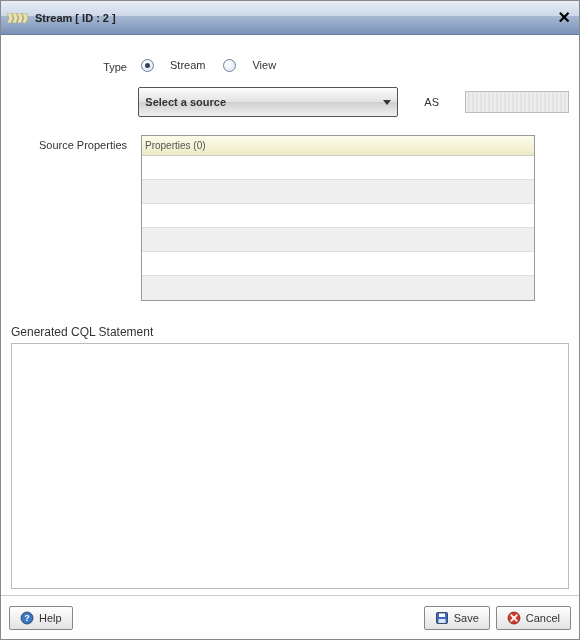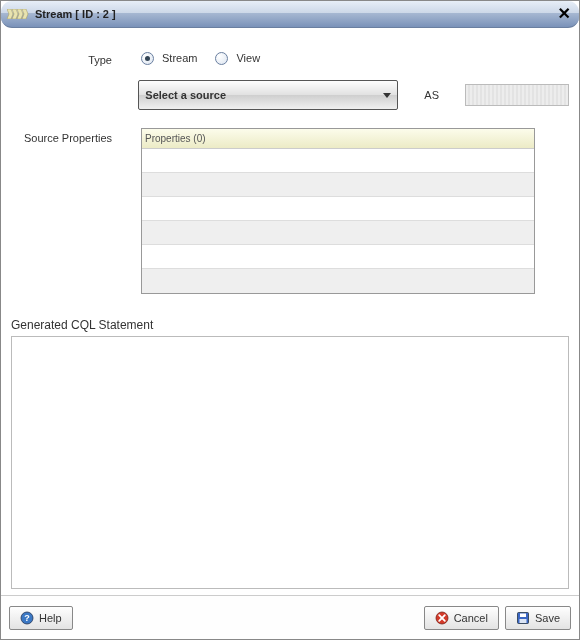--- a/index.html
+++ b/index.html
@@ -13,27 +13,26 @@
     overflow: hidden;
   }
   .window {
     width: 580px; height: 640px;
     border: 1px solid #888;
     display: flex;
     flex-direction: column;
     background: #fff;
   }
   .titlebar {
-    height: 27px;
+    height: 34px;
     background: linear-gradient(to bottom, #e7eef7 0%, #cdd8e8 45%, #a7b8d2 46%, #7a92b9 100%);
     display: flex;
     align-items: center;
     padding: 0 6px;
     border-bottom: 1px solid #6a7fa0;
-    border-radius: 11px;
   }
   .titlebar .title-icon {
     width: 22px; height: 14px; margin-right: 6px;
     display: flex; align-items: center;
   }
   .titlebar .title-icon svg { width: 22px; height: 10px; }
   .titlebar .title-text {
     font-weight: bold;
     color: #222;
     font-size: 11px;
@@ -56,30 +55,30 @@
   }
 
   .form-row {
     display: flex;
     align-items: center;
     margin-bottom: 10px;
   }
   .form-label {
     width: 130px;
     text-align: right;
-    padding-right: 29px;
+    padding-right: 14px;
     font-size: 11px;
     color: #333;
     align-self: flex-start;
     padding-top: 4px;
   }
   .form-field { flex: 1; display: flex; align-items: center; }
 
   .radio-group { display: flex; align-items: center; gap: 18px; }
-  .radio-item { display: flex; align-items: center; gap: 8px; cursor: pointer; justify-content: flex-end; }
+  .radio-item { display: flex; align-items: center; gap: 16px; cursor: pointer; justify-content: flex-end; }
   .radio-circle {
     width: 13px; height: 13px; border: 1px solid #6a7fa0; border-radius: 50%;
     background: radial-gradient(circle at 30% 30%, #fff, #dbe4f0);
     display: flex; align-items: center; justify-content: center;
   }
   .radio-circle.checked::after {
     content: ""; width: 5px; height: 5px; border-radius: 50%;
     background: #345; display: block;
   }
   .radio-label { font-size: 11px; }
@@ -241,29 +240,29 @@
     <div class="btn">
       <svg class="ico" viewBox="0 0 14 14">
         <circle cx="7" cy="7" r="6" fill="#3b78c4" stroke="#235" stroke-width="0.8"></circle>
         <text x="7" y="10" text-anchor="middle" font-size="9" font-weight="bold" fill="#fff">?</text>
       </svg>
       <span>Help</span>
     </div>
     <span class="spacer"></span>
     <div class="btn">
       <svg class="ico" viewBox="0 0 14 14">
+        <rect x="1.5" y="1.5" width="11" height="11" rx="1" fill="#3a66c4" stroke="#234" stroke-width="0.8"></rect>
+        <rect x="4" y="2.5" width="6" height="3.5" fill="#fff"></rect>
+        <rect x="3.5" y="8" width="7" height="4" fill="#dbe5f5"></rect>
+      </svg>
+      <span>Save</span>
+    </div>
+    <div class="btn">
+      <svg class="ico" viewBox="0 0 14 14">
         <circle cx="7" cy="7" r="6" fill="#d43a2a" stroke="#7a1f14" stroke-width="0.8"></circle>
         <line x1="4.2" y1="4.2" x2="9.8" y2="9.8" stroke="#fff" stroke-width="1.8" stroke-linecap="round"></line>
         <line x1="9.8" y1="4.2" x2="4.2" y2="9.8" stroke="#fff" stroke-width="1.8" stroke-linecap="round"></line>
       </svg>
       <span>Cancel</span>
     </div>
-    <div class="btn">
-      <svg class="ico" viewBox="0 0 14 14">
-        <rect x="1.5" y="1.5" width="11" height="11" rx="1" fill="#3a66c4" stroke="#234" stroke-width="0.8"></rect>
-        <rect x="4" y="2.5" width="6" height="3.5" fill="#fff"></rect>
-        <rect x="3.5" y="8" width="7" height="4" fill="#dbe5f5"></rect>
-      </svg>
-      <span>Save</span>
-    </div>
   </div>
 
 </div>
 
 </body></html>

